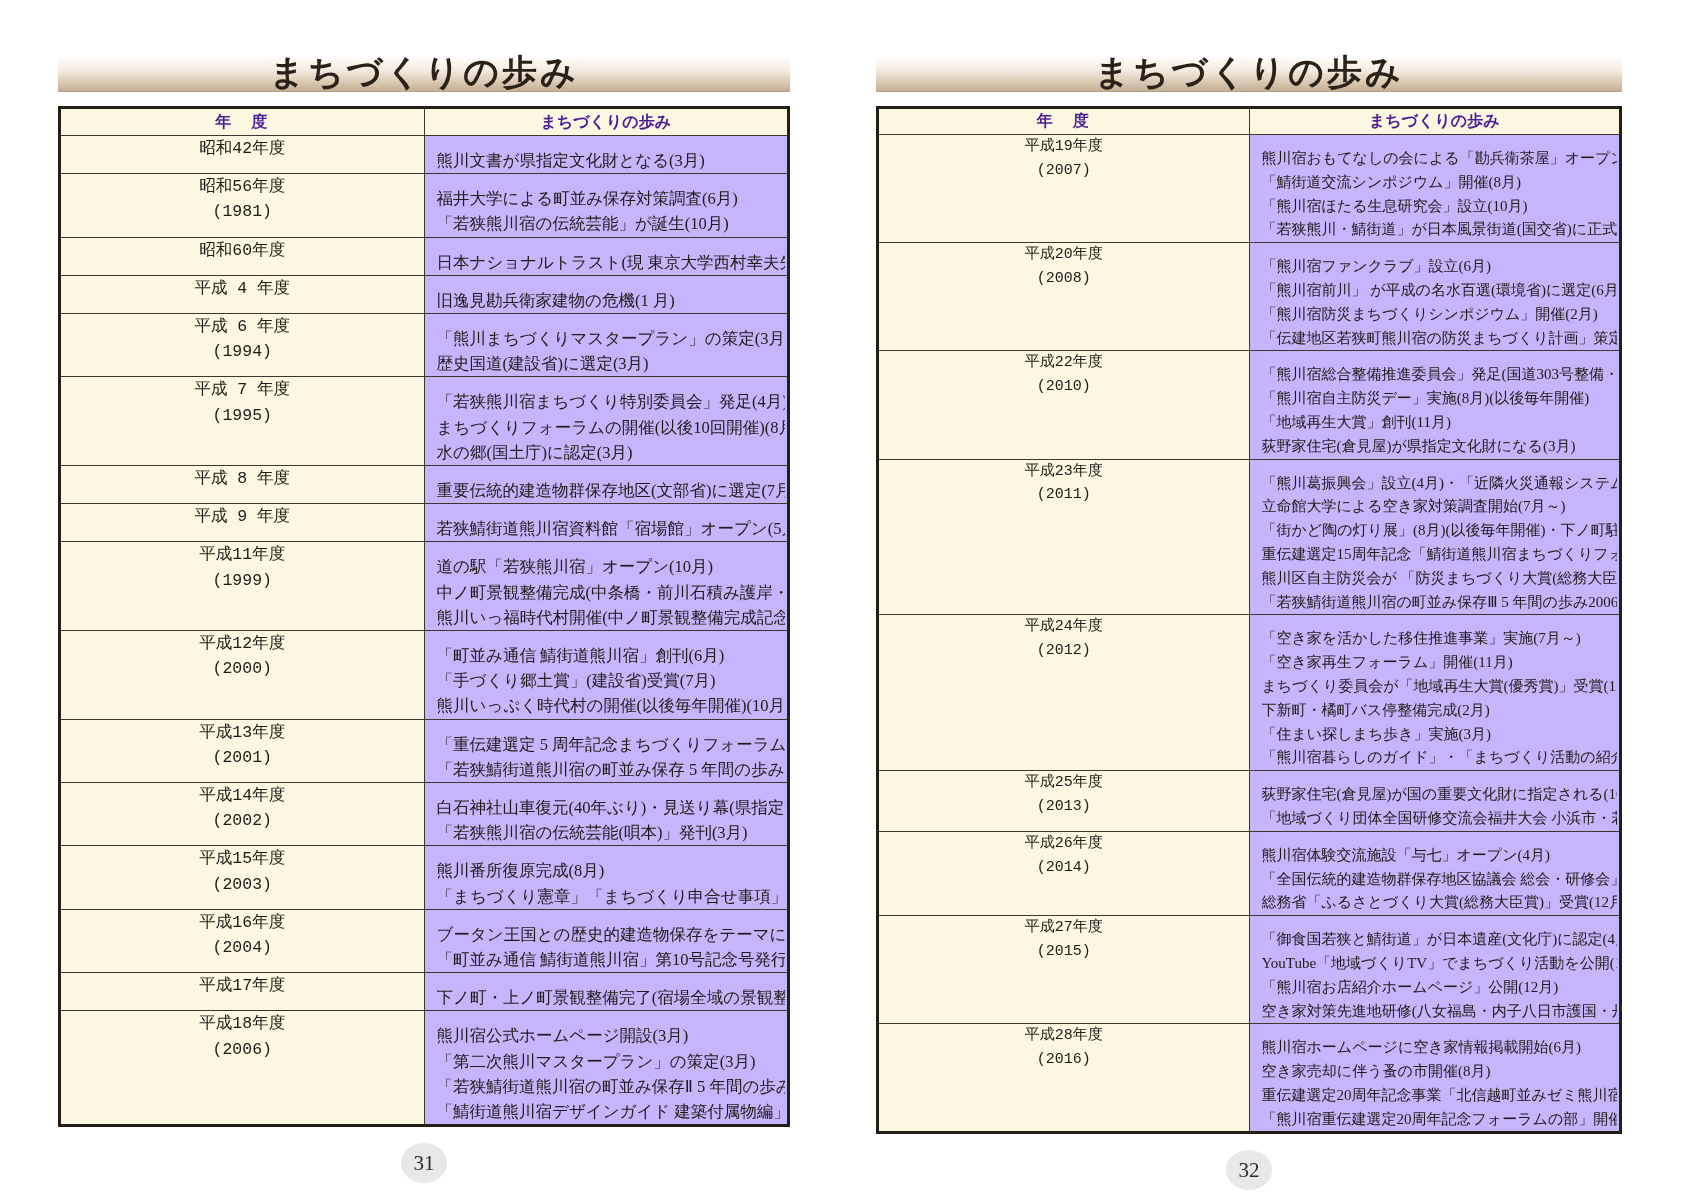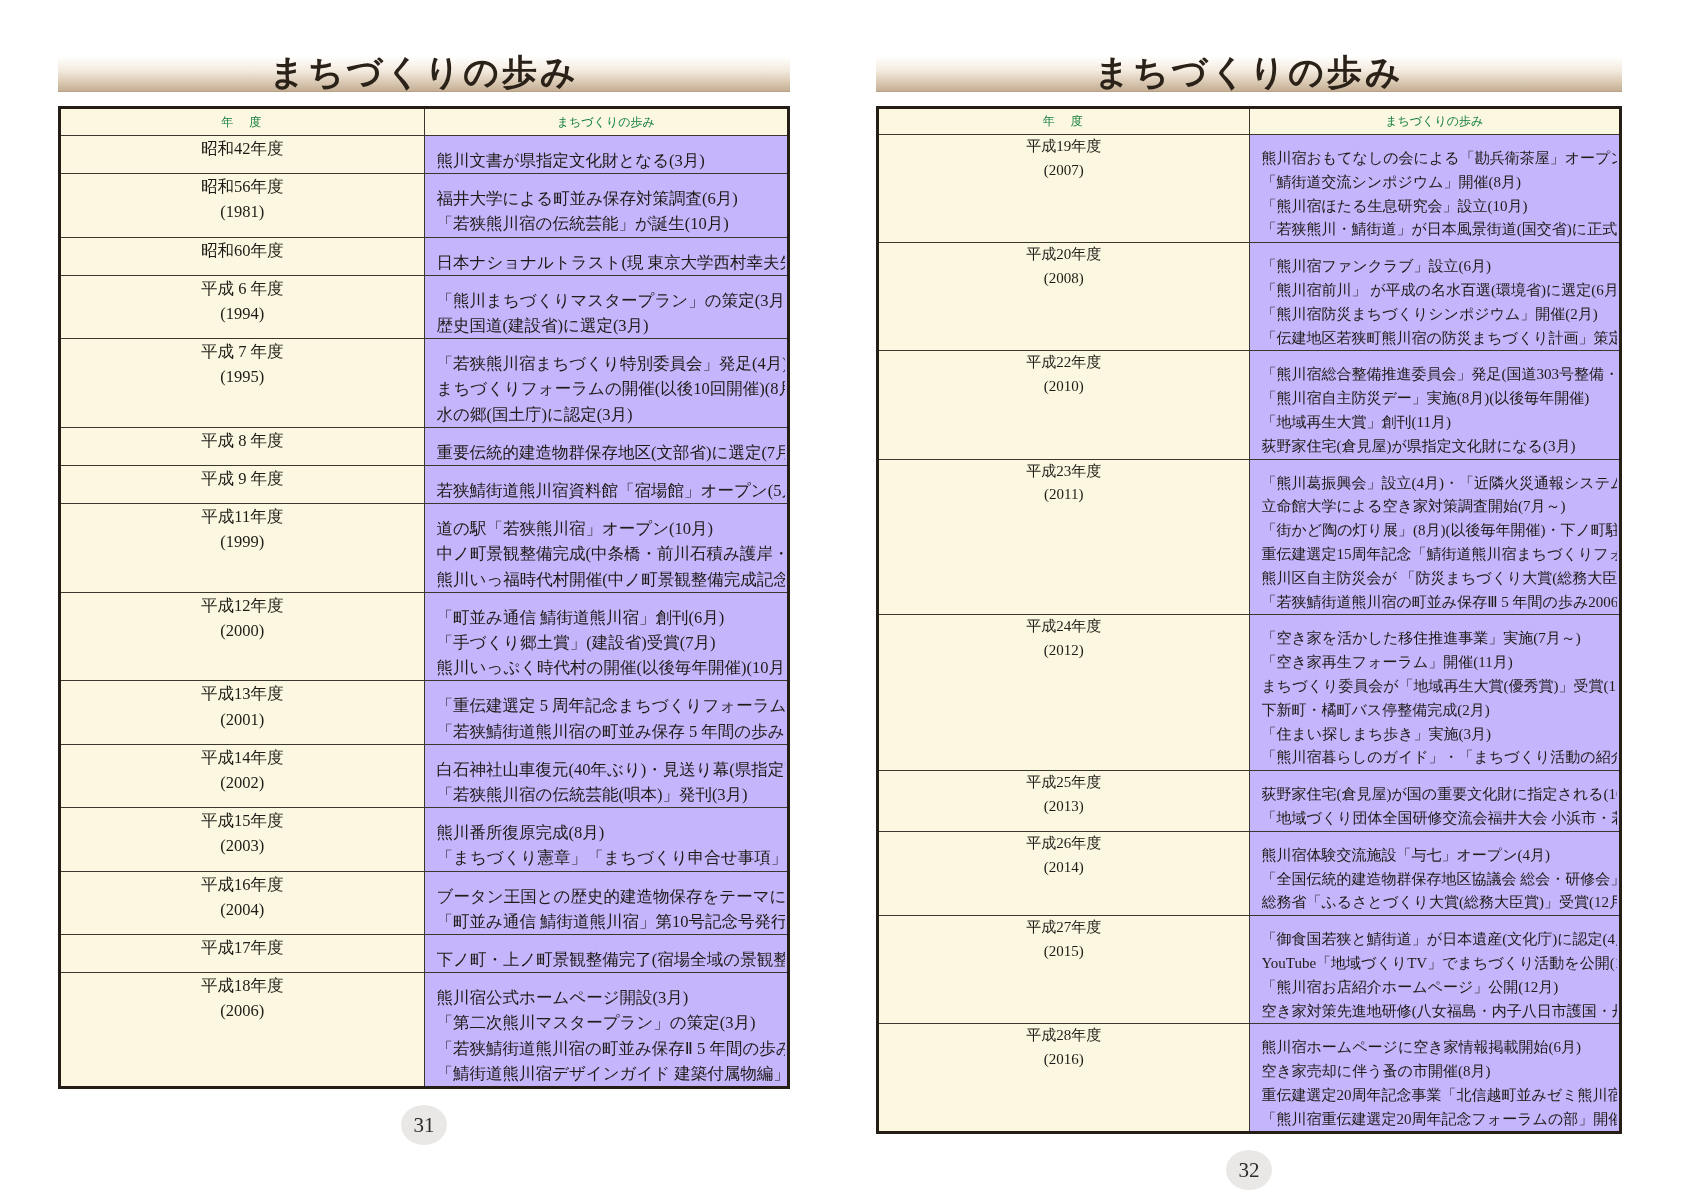--- a/index.html
+++ b/index.html
@@ -39,34 +39,35 @@
     width:100%;
     border:3px solid #241e16;
     table-layout:fixed;
   }
   table.sheet-table th, table.sheet-table td {
     border:1px solid #3c362d;
   }
   thead th {
     background:#fbf7e0;
     font-family:"Liberation Sans", sans-serif;
-    font-weight:normal;
-    font-size:12px;
-    color:#15803d;
+    font-weight:bold;
+    font-size:16px;
+    color:#4c1d95;
     padding:0;
   }
   #page-left  thead th { height:26px; }
   #page-right thead th { height:25px; }
   thead th.year-head { letter-spacing:2px; }
 
   td.year-cell {
     background:#fbf7e0;
     text-align:center;
     vertical-align:top;
     padding:0 2px;
+    font-family:Liberation Mono, monospace;
   }
   #page-left  td.year-cell  { width:110px; }
   #page-right td.year-cell  { width:104px; }
   td.events-cell {
     background:#c4b5fd;
     vertical-align:top;
     padding:12px 2px 0 12px;
   }
   #page-left  .txt-line { line-height:25.2px; font-size:16.5px; }
   #page-right .txt-line { line-height:23.8px; font-size:15px; }
@@ -119,20 +120,28 @@
         <tr>
           <td class="year-cell">
             <div class="txt-line year-line">昭和60年度</div>
           </td>
           <td class="events-cell">
             <div class="txt-line event-line">日本ナショナルトラスト(現 東京大学西村幸夫先生)の調査(7月)</div>
           </td>
         </tr>
         <tr>
           <td class="year-cell">
+            <div class="txt-line year-line">平成 4 年度</div>
+          </td>
+          <td class="events-cell">
+            <div class="txt-line event-line">旧逸見勘兵衛家建物の危機(1 月)</div>
+          </td>
+        </tr>
+        <tr>
+          <td class="year-cell">
             <div class="txt-line year-line">平成 6 年度</div>
             <div class="txt-line year-line">(1994)</div>
           </td>
           <td class="events-cell">
             <div class="txt-line event-line">「熊川まちづくりマスタープラン」の策定(3月)</div>
             <div class="txt-line event-line">歴史国道(建設省)に選定(3月)</div>
           </td>
         </tr>
         <tr>
           <td class="year-cell">

